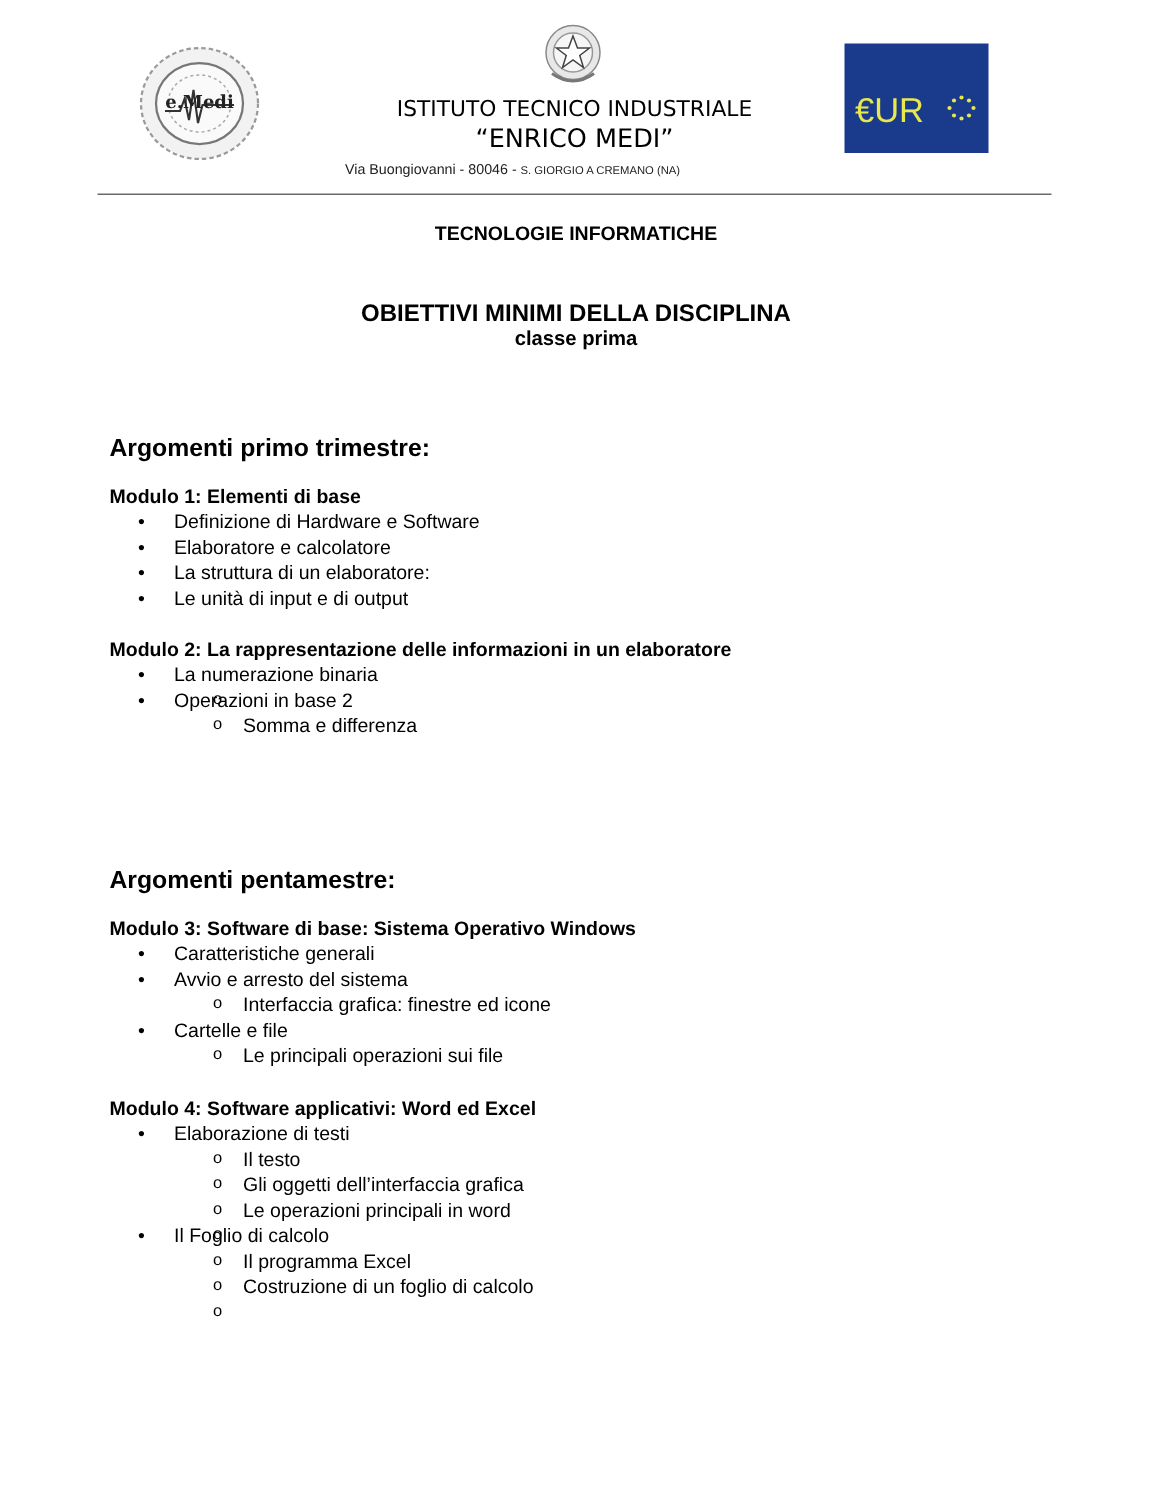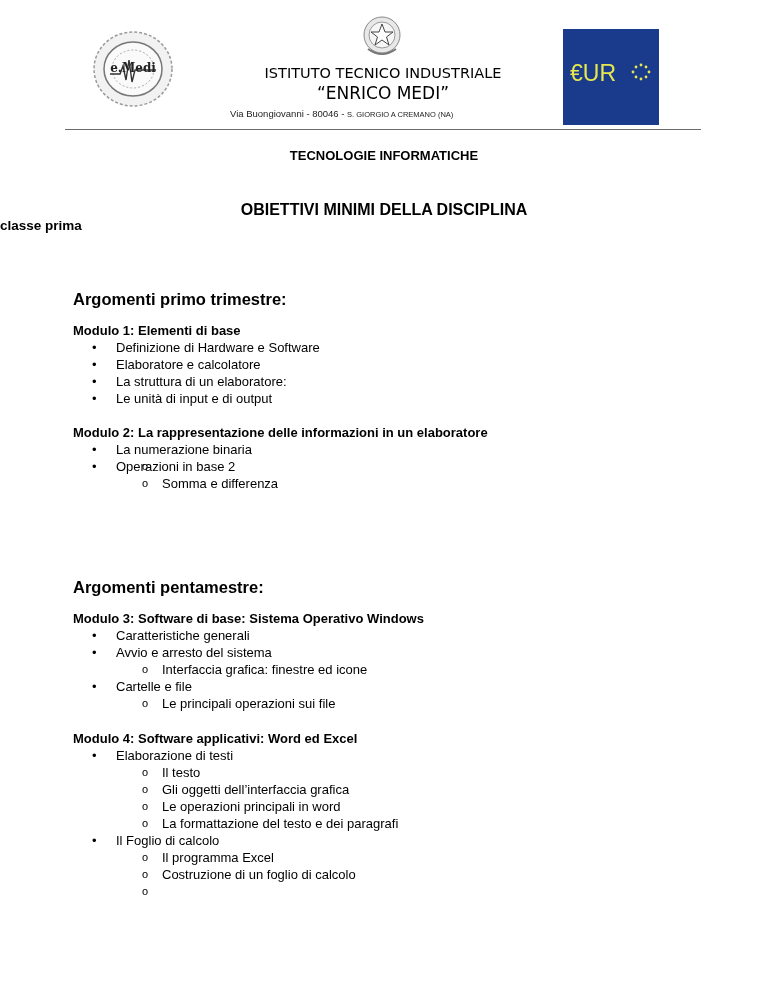--- a/index.html
+++ b/index.html
@@ -1,31 +1,31 @@
 <!DOCTYPE html>
 <html><head>
 <meta charset="utf-8">
 <style>
   html, body { margin: 0; padding: 0; background: #ffffff; }
   body { width: 768px; height: 994px; position: relative; overflow: hidden; color: #000; font-family: "Liberation Sans", sans-serif; }
 
   .logo-left { position: absolute; left: 92px; top: 30px; width: 82px; height: 78px; }
   .emblem { position: absolute; left: 358px; top: 13px; width: 48px; height: 48px; }
-  .logo-euro { position: absolute; left: 563px; top: 29px; width: 96px; height: 96px; background: #1a3a8c; }
+  .logo-euro { position: absolute; left: 563px; top: 29px; width: 96px; height: 73px; background: #1a3a8c; }
 
   .inst-name { position: absolute; left: 250px; top: 65px; width: 266px; text-align: center; font-family: "DejaVu Sans", sans-serif; font-size: 14.5px; line-height: 17px; }
   .inst-sub { position: absolute; left: 250px; top: 83px; width: 266px; text-align: center; font-family: "DejaVu Sans", sans-serif; font-size: 17px; line-height: 20px; }
   .inst-addr { position: absolute; left: 230px; top: 108px; width: 306px; text-align: left; font-size: 9.5px; line-height: 12px; color: #222; }
   .inst-addr .sc { font-size: 7.5px; }
 
   .divider { position: absolute; left: 65px; top: 129px; width: 636px; height: 0; border-top: 1px solid #6b6b6b; }
 
   .title { position: absolute; left: 0; width: 768px; top: 144px; text-align: center; font-weight: bold; font-size: 13px; line-height: 24px; }
   .subtitle1 { position: absolute; left: 0; width: 768px; top: 202px; text-align: center; font-weight: bold; font-size: 16px; line-height: 16px; }
-  .subtitle2 { position: absolute; left: 0; width: 768px; top: 218px; text-align: left; font-weight: bold; font-size: 13.5px; line-height: 16px; }
+  .subtitle2 { position: absolute; left: 0; width: 768px; top: 218px; text-align: center; font-weight: bold; font-size: 13.5px; line-height: 16px; }
 
   .section-h { position: absolute; left: 73px; font-weight: bold; font-size: 16.5px; line-height: 20px; }
   .module-h { position: absolute; left: 73px; font-weight: bold; font-size: 13px; line-height: 17px; }
 
   ul.lvl1 { position: absolute; left: 73px; margin: 0; padding: 0; list-style: none; font-size: 13px; line-height: 17px; }
   ul.lvl1 li { position: relative; padding-left: 43px; }
   ul.lvl1 > li > .b1 { position: absolute; left: 19px; top: 0; }
   ul.lvl2 { margin: 0; padding: 0; list-style: none; }
   ul.lvl2 li { position: relative; padding-left: 46px; }
   ul.lvl2 li .b2 { position: absolute; left: 26px; top: 0; font-size: 11px; }
@@ -119,21 +119,21 @@
   </li>
 </ul>
 
 <div class="module-h" style="top:730px;">Modulo 4: Software applicativi: Word ed Excel</div>
 <ul class="lvl1" style="top:747px;">
   <li><span class="b1">•</span><span>Elaborazione di testi</span>
     <ul class="lvl2">
       <li><span class="b2">o</span><span>Il testo</span></li>
       <li><span class="b2">o</span><span>Gli oggetti dell’interfaccia grafica</span></li>
       <li><span class="b2">o</span><span>Le operazioni principali in word</span></li>
-      <li><span class="b2">o</span><span>La formattazione del testo e dei paragrafi</span></li>
+      <li><span class="b2">o</span></li>
     </ul>
   </li>
   <li><span class="b1">•</span><span>Il Foglio di calcolo</span>
     <ul class="lvl2">
       <li><span class="b2">o</span><span>Il programma Excel</span></li>
       <li><span class="b2">o</span><span>Costruzione di un foglio di calcolo</span></li>
       <li><span class="b2">o</span></li>
     </ul>
   </li>
 </ul>

